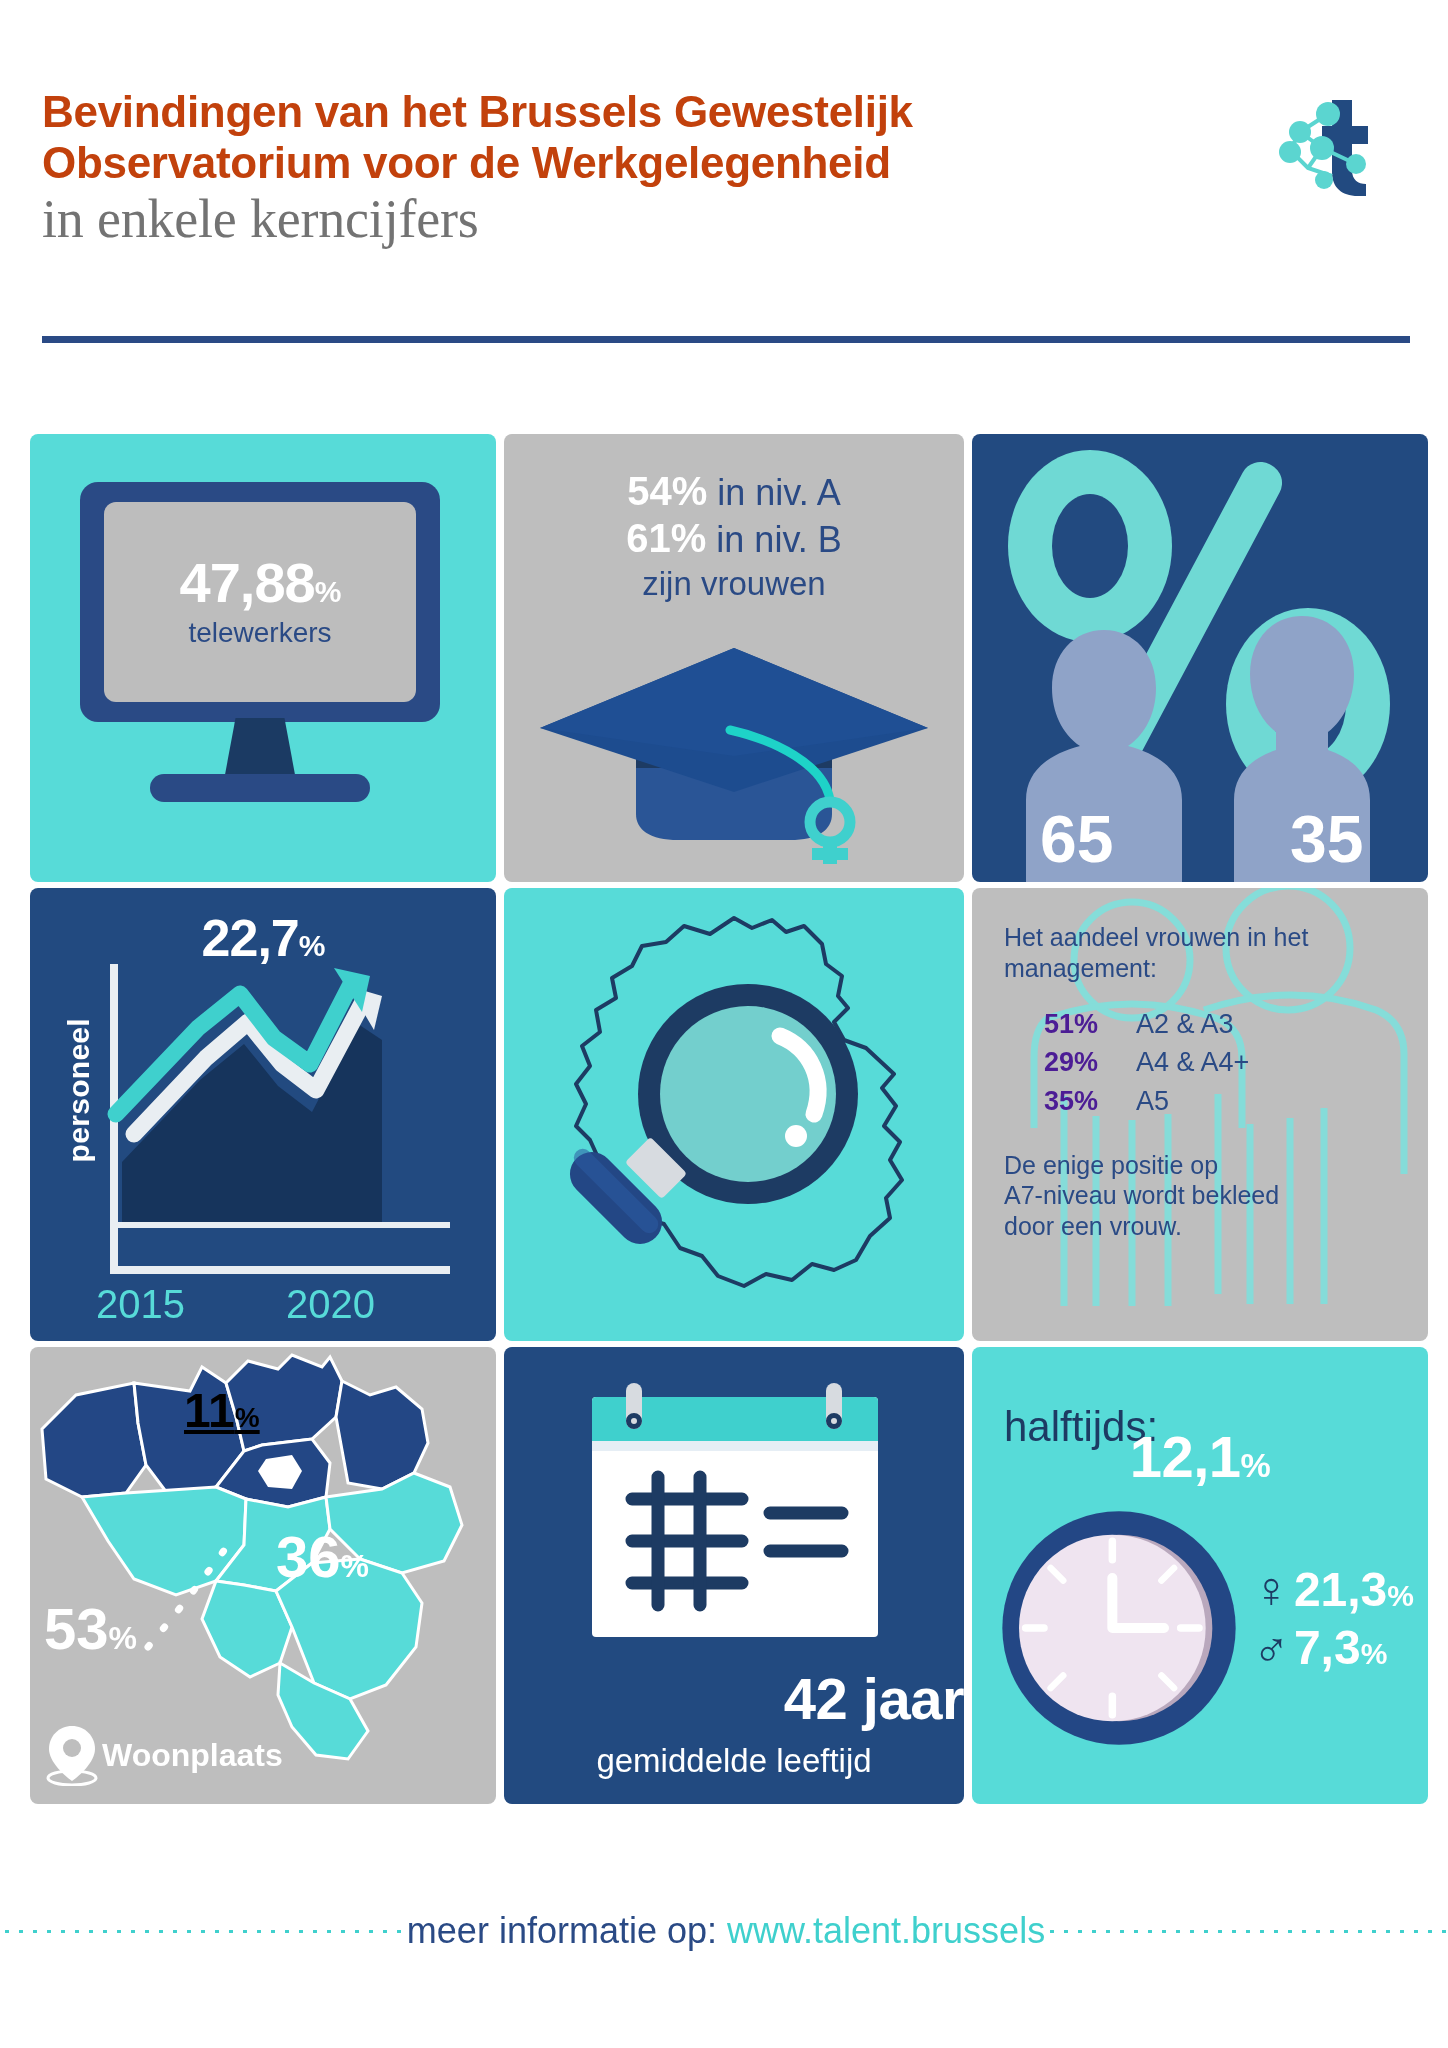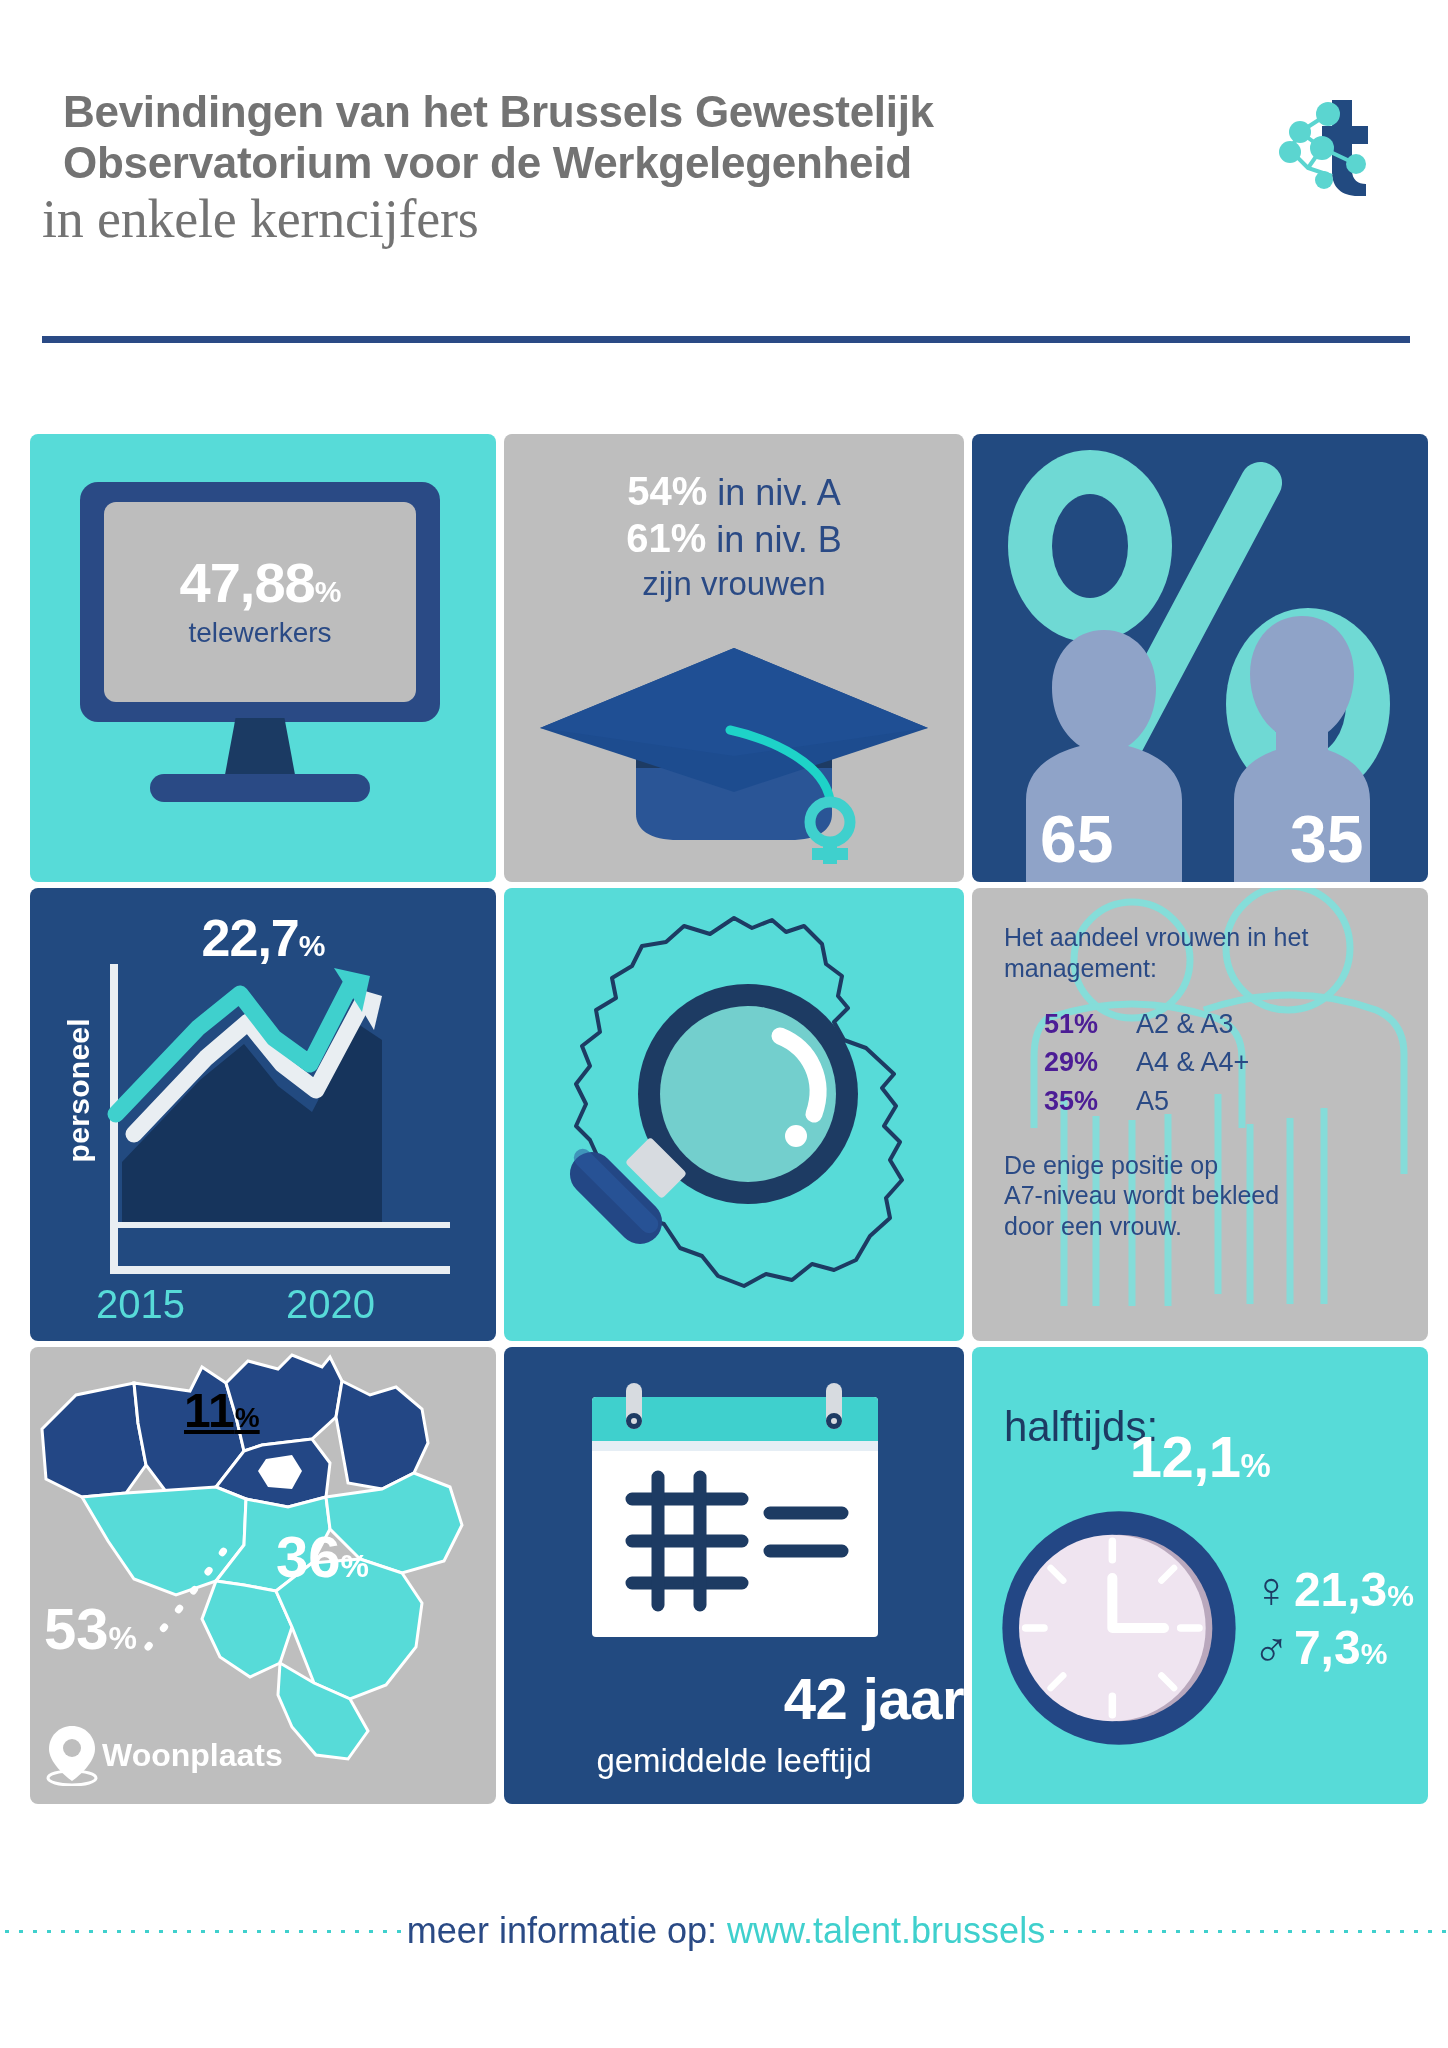--- a/index.html
+++ b/index.html
@@ -8,22 +8,22 @@
     background: #ffffff;
     font-family: "Liberation Sans", sans-serif;
     overflow: hidden;
   }
   .page { position: relative; width: 1448px; height: 2048px; background:#fff; }
 
   
   .header { position:absolute; left:42px; top:86px; width:1370px; }
   .title-block { width: 1090px; }
   .title-l1, .title-l2 {
-    font-size: 44px; font-weight: 700; color:#737373; line-height:1.16;
-    letter-spacing:-0.3px; white-space:nowrap;margin-left:21px;
+    font-size: 44px; font-weight: 700; color:#c2410c; line-height:1.16;
+    letter-spacing:-0.3px; white-space:nowrap;
   }
   .title-l3 {
     font-size: 54px; font-weight: 400; color:#737373; line-height:1.18;
     letter-spacing:-0.2px; white-space:nowrap;font-family:Liberation Serif, serif;
   }
   .logo { position:absolute; right:34px; top:6px; width:108px; height:104px; }
   .divider { position:absolute; left:42px; top:336px; width:1368px; height:7px; background:#2a4a85; }
 
   
   .grid {

